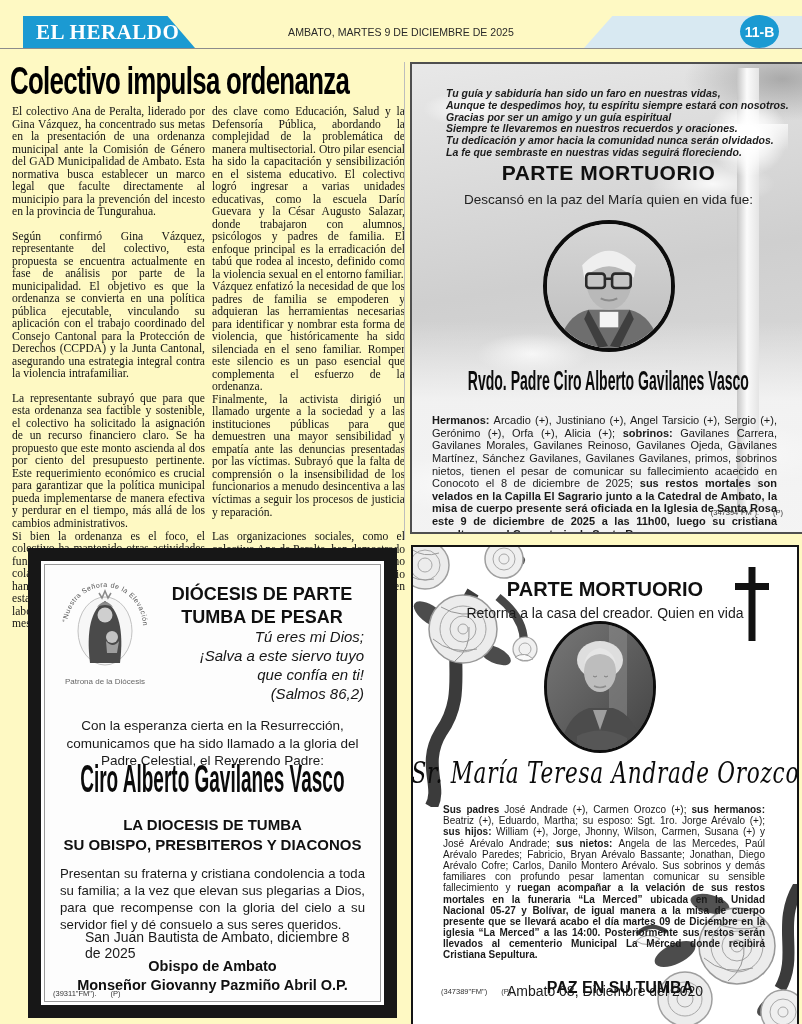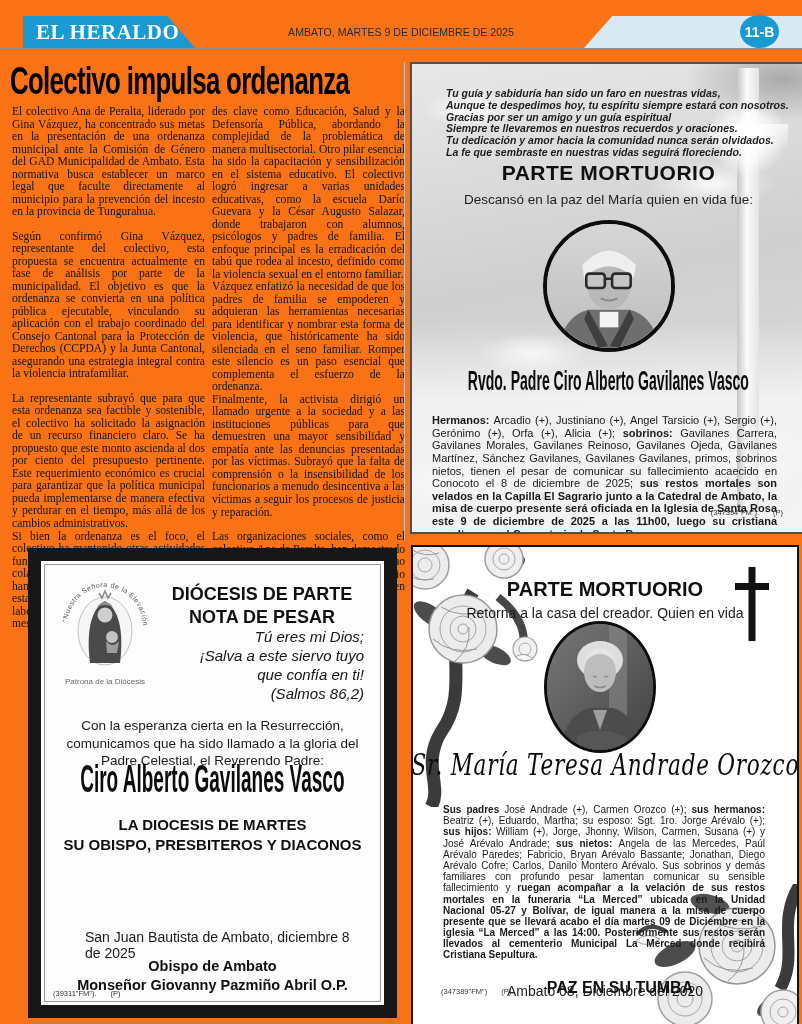--- a/index.html
+++ b/index.html
@@ -1,16 +1,16 @@
 <!DOCTYPE html>
 <html><head>
 <meta charset="utf-8">
 <style>
   html,body{margin:0;padding:0;background:#ffffff;}
-  .page{position:relative;width:802px;height:1024px;background:#f97316;overflow:hidden;
+  .page{position:relative;width:802px;height:1024px;background:#fef9c3;overflow:hidden;
         font-family:"Liberation Serif",serif;color:#111;}
   
   .brand-banner{position:absolute;left:23px;top:16px;width:172px;height:32px;background:#1b9ad2;
     clip-path:polygon(0 0,84% 0,100% 100%,0 100%);display:flex;align-items:center;padding-left:13px;box-sizing:border-box;}
   .brand{color:#fff;font-family:"Liberation Serif",serif;font-weight:bold;font-size:21px;letter-spacing:.5px;}
   .header-date{position:absolute;top:26px;left:0;right:0;text-align:center;
     font-family:"Liberation Sans",sans-serif;font-size:11.5px;color:#2a2a2a;transform:scaleX(.92);}
   .page-tab{position:absolute;right:0;top:16px;width:218px;height:32px;background:#d8e9f2;
     clip-path:polygon(13% 0,100% 0,100% 100%,0 100%);}
   .page-badge{position:absolute;right:23px;top:15px;width:39px;height:33px;background:#1b9ad2;border-radius:50%;
@@ -91,21 +91,21 @@
     background:#ffffff;overflow:hidden;}
   .roses-tl{position:absolute;left:-10px;top:-10px;}
   .roses-br{position:absolute;right:-8px;bottom:-10px;}
   .cross3{position:absolute;right:28px;top:20px;}
   .obit3-title{position:absolute;left:42px;top:31px;width:300px;text-align:center;
     font-family:"Liberation Sans",sans-serif;font-weight:bold;font-size:20px;color:#101010;}
   .obit3-intro{position:absolute;left:42px;top:58px;width:300px;text-align:center;
     font-family:"Liberation Sans",sans-serif;font-size:14px;color:#1a1a1a;}
   .obit3-photo{position:absolute;left:131px;top:74px;width:106px;height:126px;border-radius:50%;
     border:3px solid #0d0d0d;overflow:hidden;background:#5c5c5c;}
-  .obit3-name{top:200px;justify-content:center;}
+  .obit3-name{top:208px;justify-content:center;}
   .obit3-name .cname-in{font-family:"DejaVu Serif",serif;font-style:italic;font-weight:normal;
     font-size:30px;transform:scaleX(.72);letter-spacing:1px;}
   .obit3-body{left:30px;top:257px;width:322px;font-size:10px;line-height:1.12;}
   .obit3-footer-title{position:absolute;left:0;top:432px;width:100%;text-align:center;
     font-family:"Liberation Sans",sans-serif;font-weight:bold;font-size:16px;color:#101010;padding-left:15px;}
   .obit3-dateline{position:absolute;left:0;top:436px;width:100%;text-align:center;
     font-family:"Liberation Sans",sans-serif;font-size:14px;color:#1a1a1a;}
   .obit3-code{left:28px;top:440px;}
 </style>
 </head>
@@ -193,31 +193,32 @@
             <path d="M51,72 Q58,80 64,72 L62,84 L52,84 Z" fill="#9e9e9e"></path>
             <path d="M44,24 L47,29 L50,22 L53,29 L56,24" fill="none" stroke="#8a8a8a" stroke-width="1.5"></path>
             <text font-family="Liberation Sans, sans-serif" font-size="7" fill="#555" letter-spacing="0.5">
               <textPath href="#arcp" startOffset="4%">“Nuestra Señora de la Elevación”</textPath>
             </text>
           </svg>
           <div class="virgin-caption">Patrona de la Diócesis</div>
         </div>
         <div class="np-heading">
           <div>DIÓCESIS DE PARTE</div>
-          <div>NOTA DE PESAR</div>
+          <div>TUMBA DE PESAR</div>
         </div>
         <div class="np-psalm">Tú eres mi Dios;<br>¡Salva a este siervo tuyo<br>que confía en ti!<br>(Salmos 86,2)</div>
         <div class="np-intro">Con la esperanza cierta en la Resurrección, comunicamos que ha sido llamado a la gloria del Padre Celestial, el Reverendo Padre:</div>
         <div class="cname np-name">
           <span class="cname-in">Ciro Alberto Gavilanes Vasco</span>
         </div>
         <div class="np-sub">
-          <div>LA DIOCESIS DE MARTES</div>
+          <div>LA DIOCESIS DE TUMBA</div>
           <div>SU OBISPO, PRESBITEROS Y DIACONOS</div>
         </div>
+        <div class="obit-body np-body">Presentan su fraterna y cristiana condolencia a toda su familia; a la vez que elevan sus plegarias a Dios, para que recompense con la gloria del cielo a su servidor fiel y dé consuelo a sus seres queridos.</div>
         <div class="np-dateline">San Juan Bautista de Ambato, diciembre 8 de 2025</div>
         <div class="np-signer">
           <div>Obispo de Ambato</div>
           <div>Monseñor Giovanny Pazmiño Abril O.P.</div>
         </div>
         <div class="adcode np-code">
           <span>(39311"FM").</span><span class="gap2"></span><span>(P)</span>
         </div>
       </div>
     </div>

